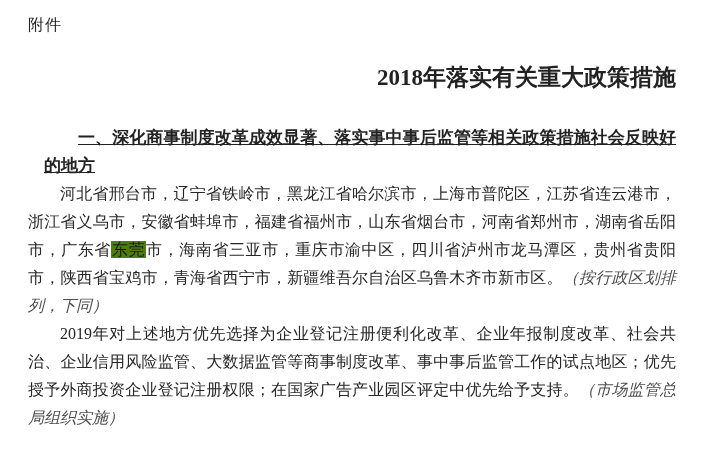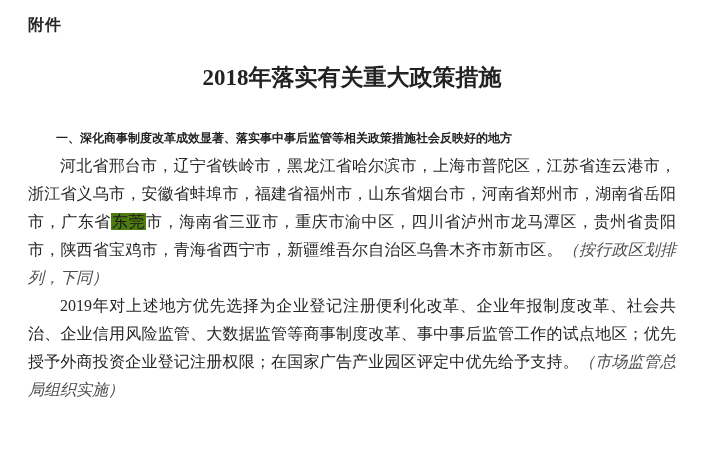--- a/index.html
+++ b/index.html
@@ -13,40 +13,41 @@
     height: 456px;
     box-sizing: border-box;
     background: #ffffff;
     padding: 15px 28px 0 28px;
     overflow: hidden;
     font-family: "Liberation Serif", "DejaVu Serif", serif;
     color: #262626;
   }
   .attachment {
     font-size: 16px;
-    font-weight: bold;
+    font-weight: normal;
     line-height: 19px;
     letter-spacing: 1px;
   }
   .doc-title {
     margin-top: 28px;
-    text-align: center;
+    text-align: right;
     font-weight: bold;
     font-size: 23px;
     line-height: 31px;
     color: #222222;
   }
   .section-heading {
-    margin: 31px 0 0 4px;
-    font-size: 12px;
+    margin: 31px 0 0 16px;
+    font-size: 17px;
     font-weight: bold;
     line-height: 28px;
     text-indent: 2em;
     text-align: justify;
     color: #222222;
+    text-decoration: underline;
   }
   p.body-para {
     margin: 0;
     font-size: 16px;
     line-height: 28px;
     text-indent: 2em;
     text-align: justify;
   }
   
   .note {

